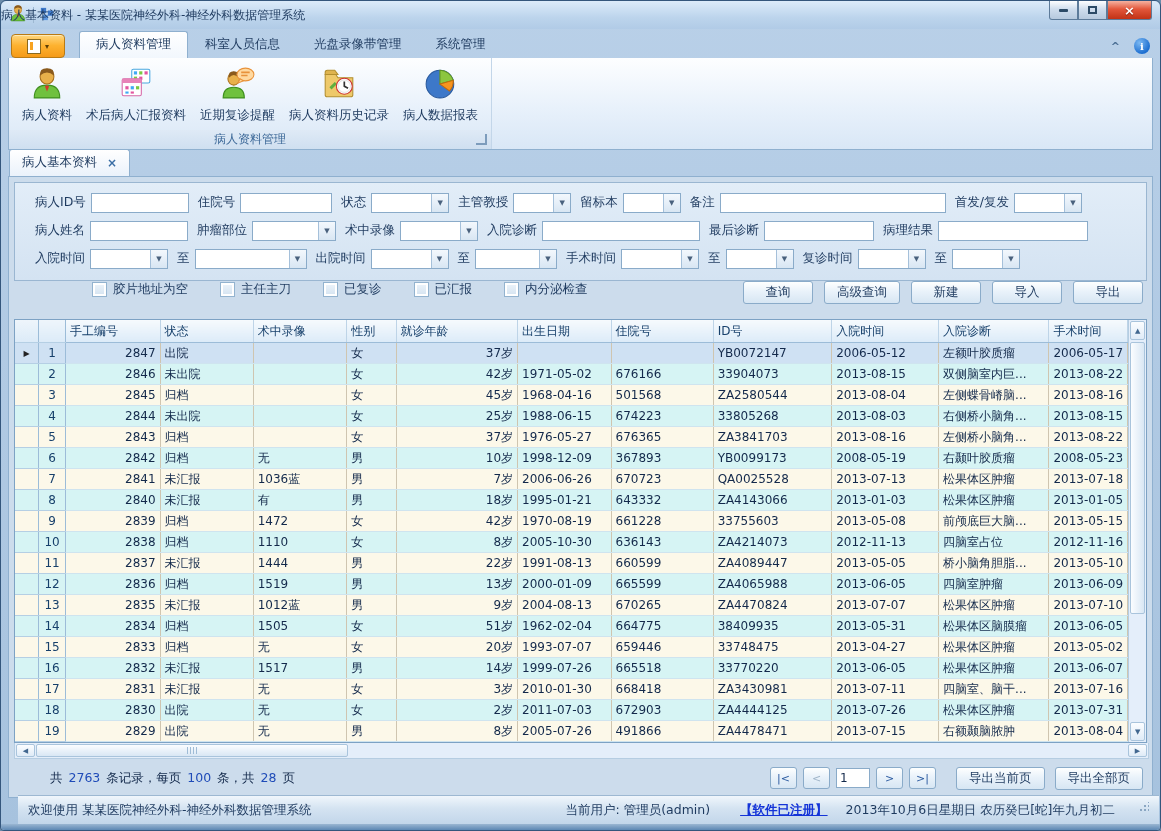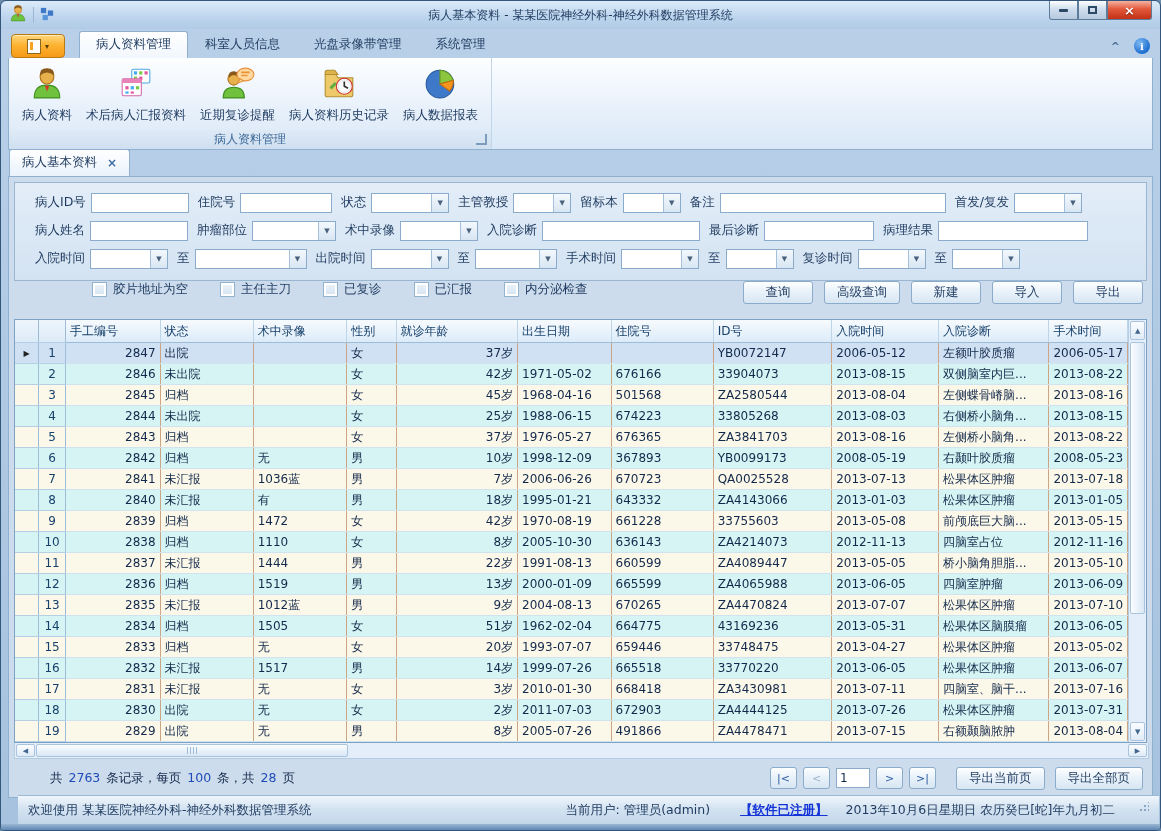--- a/index.html
+++ b/index.html
@@ -4,21 +4,21 @@
 <style>
   html,body{margin:0;padding:0;background:#6b8cab;font-family:"DejaVu Sans","Liberation Sans",sans-serif;}
   .stage{position:relative;width:1161px;height:831px;margin:0 auto;
     background:linear-gradient(#b9d0e8,#a6c2de);
     border:1px solid #34567c;border-radius:6px 6px 4px 4px;box-sizing:border-box;overflow:hidden;}
   
   .titlebar{height:28px;display:flex;align-items:center;position:relative;
     background:linear-gradient(#dcebfa,#bcd4ec 60%,#b1cbe6);border-radius:6px 6px 0 0;}
   .tb-icons{display:flex;align-items:center;gap:6px;padding-left:8px;}
   .tb-sep{width:1px;height:16px;background:#9db8d2;}
-  .tb-title{position:absolute;left:0;right:0;text-align:center;font-size:12px;color:#1e3a5f;pointer-events:none;}
+  .tb-title{position:absolute;left:0;right:0;font-size:12px;color:#1e3a5f;pointer-events:none;}
   .win-controls{margin-left:auto;display:flex;padding-right:8px;padding-top:0;height:28px;align-items:flex-start;}
   .win-btn{width:29px;height:19px;border:1px solid #5d7b9a;border-top:none;box-sizing:border-box;
     display:flex;align-items:center;justify-content:center;background:linear-gradient(#fdfeff,#cfdded 45%,#b6c9de);
     color:#2c4a66;font-size:11px;cursor:pointer;}
   .win-btn.min{border-radius:0 0 0 3px;}
   .win-btn.close{width:45px;background:linear-gradient(#f5b2a0,#e2573b 45%,#c23215);color:#fff;
     font-size:13px;font-weight:bold;border-radius:0 0 3px 0;text-shadow:0 1px 1px #7c1d08;}
   .glyph-min{width:9px;height:3px;background:#2c4a66;border-radius:1px;}
   .glyph-max{width:9px;height:8px;border:2px solid #2c4a66;box-sizing:border-box;}
   
@@ -72,21 +72,21 @@
   
   .toolrow{display:flex;align-items:flex-start;height:36px;padding:0 4px 0 78px;}
   .chk{display:flex;align-items:center;gap:6px;margin-right:32px;cursor:pointer;}
   .chk .box{width:13px;height:13px;border:1px solid #93b3cf;background:linear-gradient(#eef5fb,#d3e2f0);box-shadow:inset 0 0 0 2px #fff;}
   .chk .cl{font-size:12.5px;color:#1e3a5f;white-space:nowrap;}
   .act-btns{margin-left:auto;display:flex;gap:11px;}
   .btn{min-width:70px;height:23px;border:1px solid #8aabc9;border-radius:3px;box-sizing:border-box;
     background:linear-gradient(#feffff,#e9f2fa 45%,#d7e6f3);display:flex;align-items:center;justify-content:center;
     font-size:12.5px;color:#1e3a5f;cursor:pointer;padding:0 12px;}
   
-  .gridwrap{position:relative;margin-top:2px;border:1px solid #7da2c4;background:#f97316;box-sizing:border-box;display:flex;}
+  .gridwrap{position:relative;margin-top:2px;border:1px solid #7da2c4;background:#fdba74;box-sizing:border-box;display:flex;}
   table.grid{border-collapse:collapse;table-layout:fixed;}
   .grid th{height:22px;background:linear-gradient(#f6fafd,#dcebf8);border-right:1px solid #bed4e7;border-bottom:1px solid #9cbcd8;
     font-size:12px;font-weight:normal;color:#17406b;text-align:left;padding:0 4px;overflow:hidden;white-space:nowrap;}
   .grid td{height:21px;font-size:12px;color:#13294b;padding:0 4px;border-right:1px solid rgba(170,205,225,.55);
     border-bottom:1px solid #cfe4ef;overflow:hidden;white-space:nowrap;box-sizing:border-box;}
   .grid tr.alt td{background:#d6f4f4;}
   .grid tr.base td{background:#fcf8e9;}
   .grid tr.sel td{background:#cfe1f3;}
   .grid td.cnum,.grid th.cnum{background:linear-gradient(#eef5fb,#dcebf8);border-right:1px solid #9cbcd8;border-bottom:1px solid #b5cfe4;
     text-align:center;color:#17406b;}
@@ -659,21 +659,21 @@
             <tr class="alt">
               <td class="cnum ind"></td>
               <td class="cnum">14</td>
               <td class="ra">2834</td>
               <td>归档</td>
               <td>1505</td>
               <td>女</td>
               <td class="ra">51岁</td>
               <td>1962-02-04</td>
               <td>664775</td>
-              <td>43169236</td>
+              <td>38409935</td>
               <td>2013-05-31</td>
               <td>松果体区脑膜瘤</td>
               <td>2013-06-05</td>
             </tr>
             <tr class="base">
               <td class="cnum ind"></td>
               <td class="cnum">15</td>
               <td class="ra">2833</td>
               <td>归档</td>
               <td>无</td>

